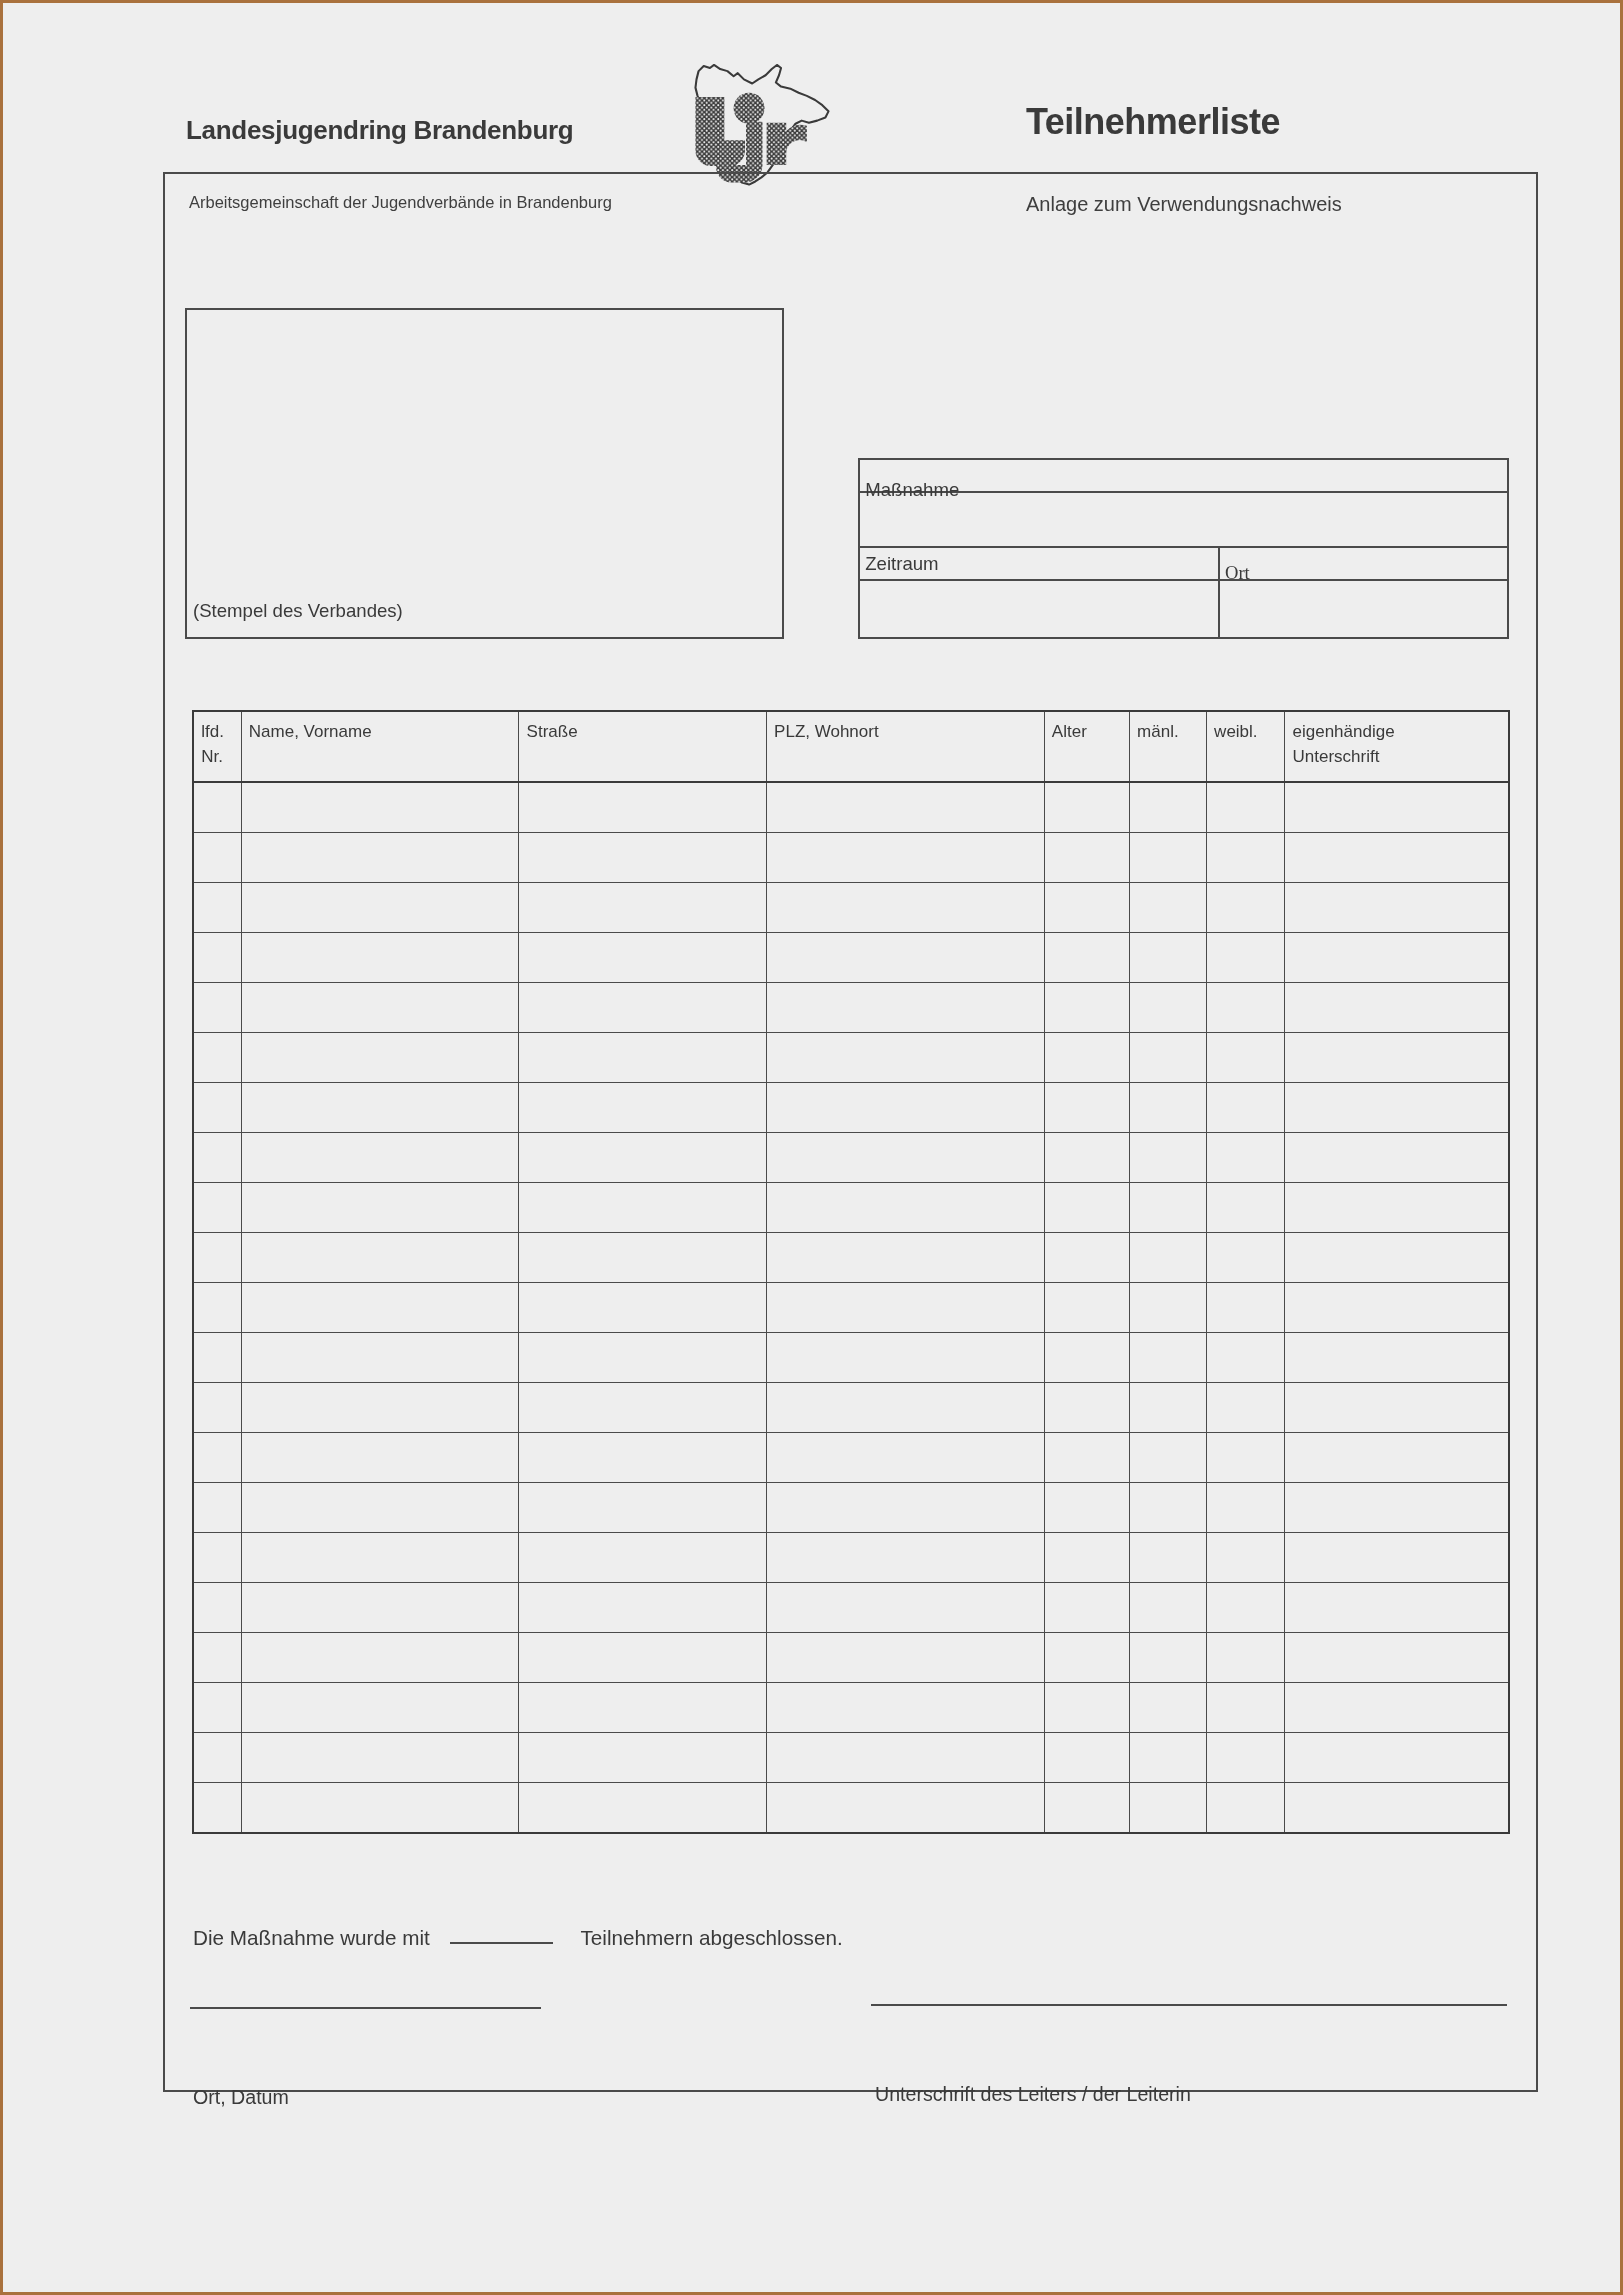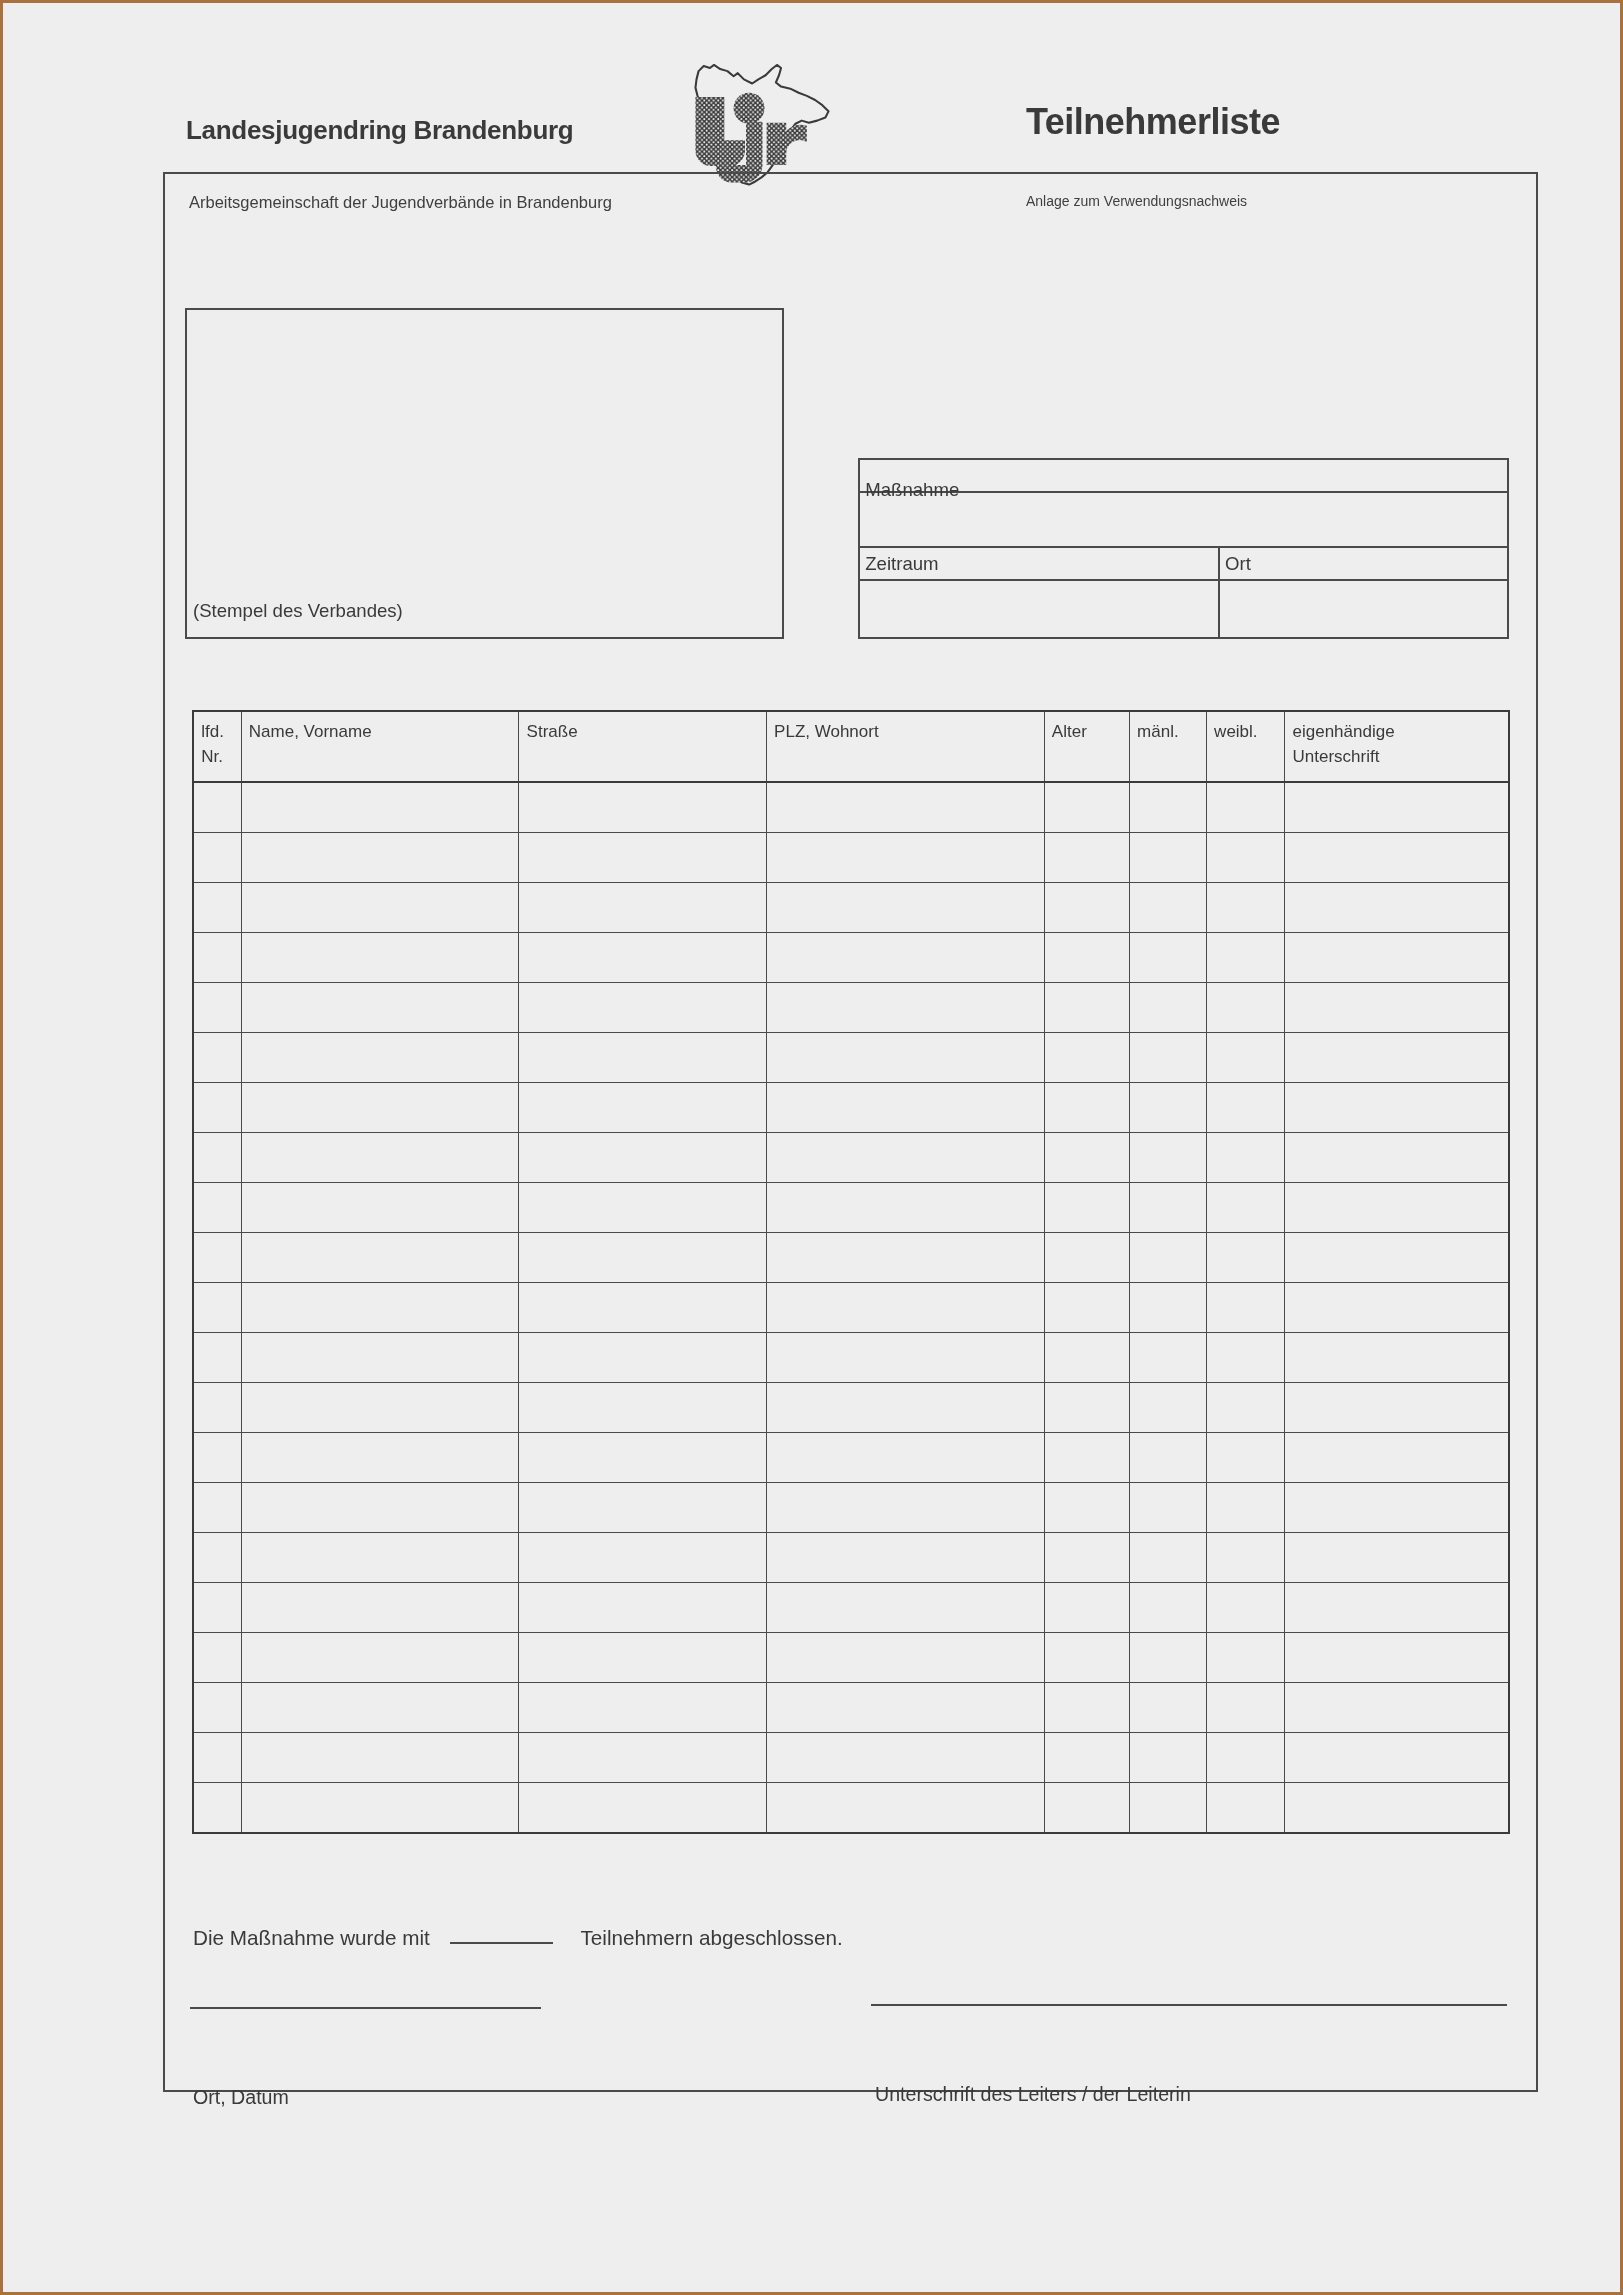--- a/index.html
+++ b/index.html
@@ -65,21 +65,21 @@
     top: 190px;
     font-size: 16.5px;
     white-space: nowrap;
     color: #3f3f3f;
     text-align: center;
   }
   #doc-subtitle {
     position: absolute;
     left: 1023px;
     top: 190px;
-    font-size: 14px;
+    font-size: 20px;
     white-space: nowrap;
     color: #3f3f3f;
   }
 
   
   #logo {
     position: absolute;
     left: 677px;
     top: 36px;
     width: 165px;
@@ -127,21 +127,21 @@
   }
   #m-label-row   { left: 0;    top: 0;    width: 651px; height: 35px; }
   #m-value-row   { left: 0;    top: 33px; width: 651px; height: 57px; }
   #m-period-lbl  { left: 0;    top: 88px; width: 362px;  height: 35px; }
   #m-place-lbl   { left: 360px; top: 88px; width: 291px;  height: 35px; }
   #m-period-val  { left: 0;    top: 121px; width: 362px;  height: 60px; }
   #m-place-val   { left: 360px; top: 121px; width: 291px;  height: 60px; }
 
   #t-massnahme { left: 7.2px;  top: 9px; margin-top: 12px;  }
   #t-zeitraum  { left: 7.2px;  top: 95px; }
-  #t-ort       { left: 367px; top: 95px; }
+  #t-ort       { left: 367px; top: 104px; font-family: Liberation Serif, serif; }
 
   
   #table-wrap {
     position: absolute;
     left: 189px;
     top: 707px;
     width: 1318px;
     height: 1124px;
   }
   table#participants {

